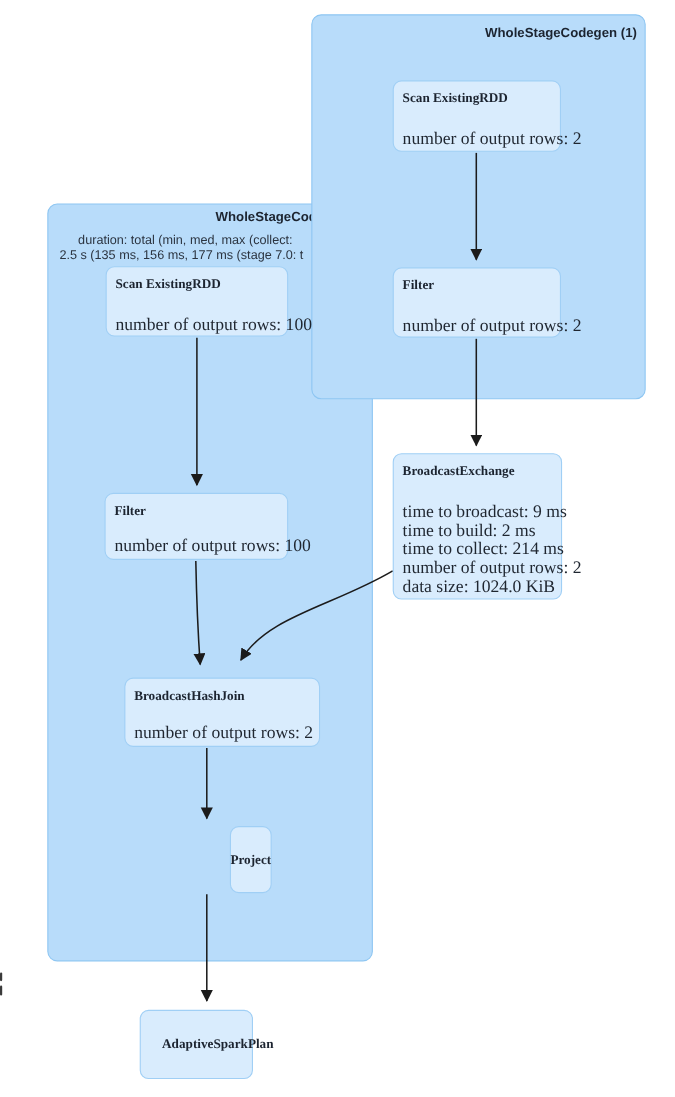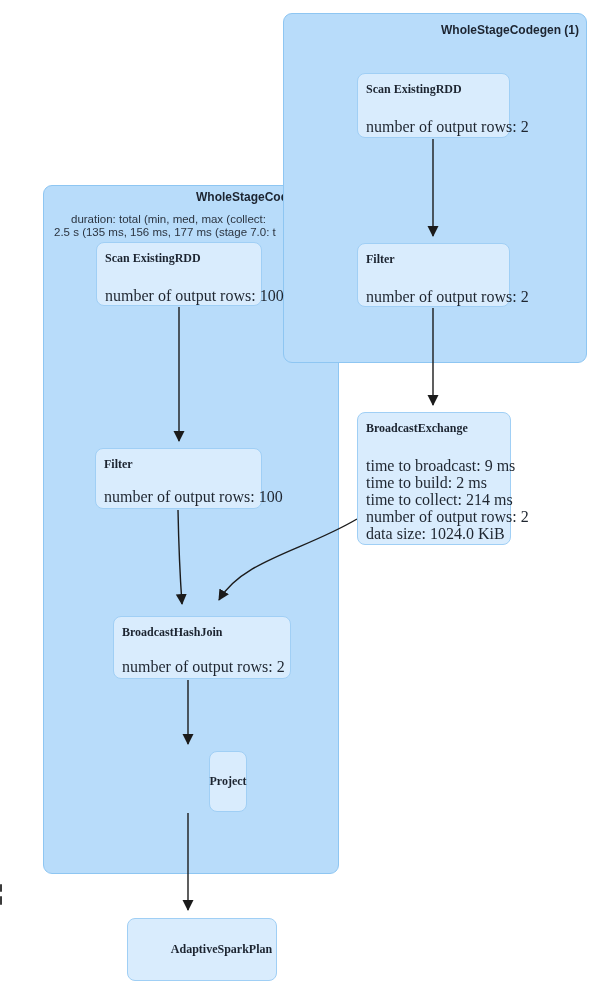--- a/index.html
+++ b/index.html
@@ -110,20 +110,20 @@
     <div class="node-title">BroadcastHashJoin</div>
     <div class="node-metrics" style="margin-top:19px;">
       <div>number of output rows: 2</div>
     </div>
   </div>
 
   <div class="node node-center" style="left:176px;top:751px;width:38px;height:61px;margin-left:33px;">
     <div class="node-title">Project</div>
   </div>
 
-  <div class="node node-center" style="left:127px;top:918px;width:150px;height:63px;padding-left:39px;">
+  <div class="node node-center" style="left:127px;top:918px;width:103px;height:63px;padding-left:39px;">
     <div class="node-title">AdaptiveSparkPlan</div>
   </div>
 
   <div class="artifact" style="left:0;top:884px;width:2px;height:8px;"></div>
   <div class="artifact" style="left:0;top:896px;width:2px;height:9px;"></div>
 
 </div>
 
 </body></html>

